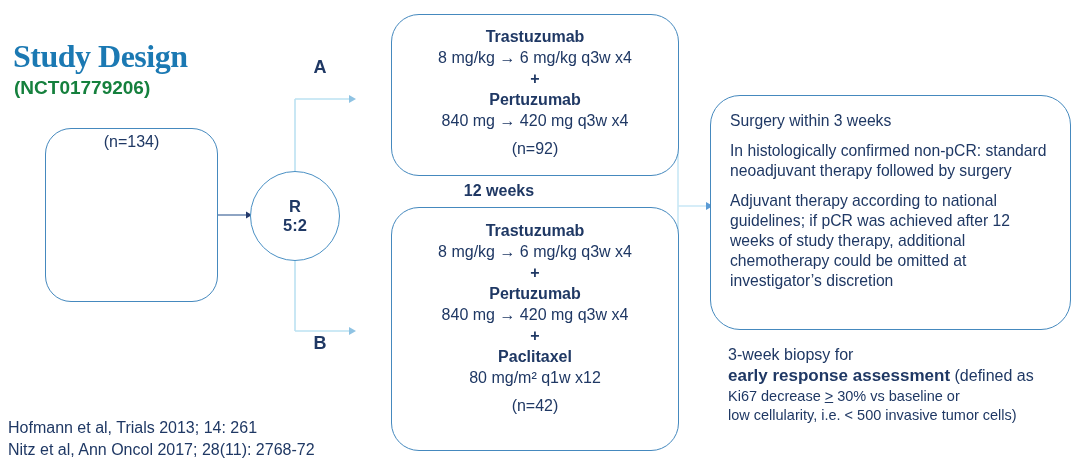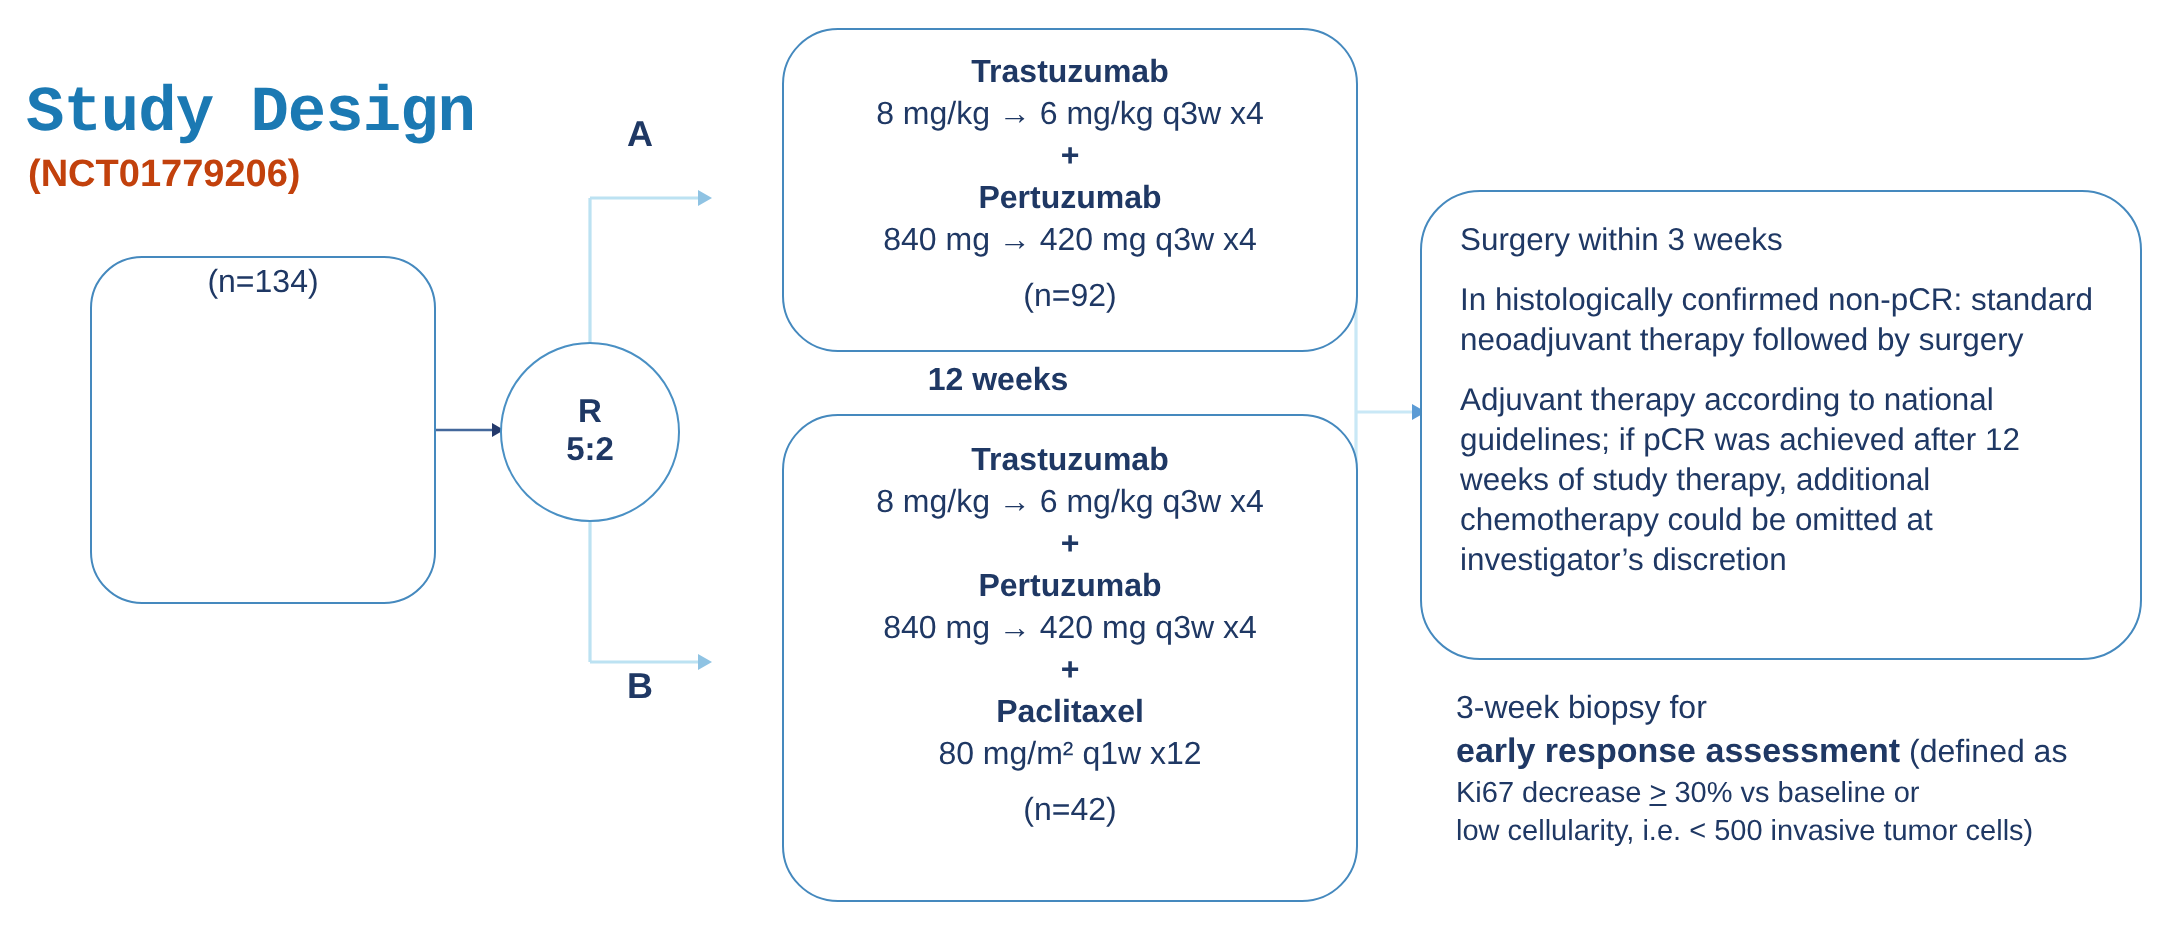--- a/index.html
+++ b/index.html
@@ -5,26 +5,26 @@
   * { margin:0; padding:0; box-sizing:border-box; }
   body { background:#ffffff; font-family:"Liberation Sans", sans-serif; }
   .canvas {
     position:relative; width:1080px; height:467px; background:#ffffff;
     color:#1F3864; overflow:hidden;
   }
   svg.connectors { position:absolute; inset:0; z-index:0; }
 
   .title {
     position:absolute; left:13px; top:38px;
-    font-family:Liberation Mono, monospace; font-weight:bold;
+    font-family:Liberation Serif, serif; font-weight:bold;
     font-size:32px; color:#1B79B3; letter-spacing:-0.5px; z-index:1;
   }
   .subtitle {
     position:absolute; left:14px; top:77px;
-    font-size:19px; font-weight:bold; color:#c2410c; z-index:1;
+    font-size:19px; font-weight:bold; color:#15803d; z-index:1;
   }
 
   .box {
     position:absolute; background:#ffffff; border:1.6px solid #4589BE;
     z-index:1;
   }
 
   
   .pop-box { left:45px; top:128px; width:173px; height:174px; border-radius:26px; }
   .pop-box ul { list-style:none; padding:13px 6px 0 26px; }
@@ -143,14 +143,18 @@
     <p>Adjuvant therapy according to national guidelines; if pCR was achieved after 12 weeks of study therapy, additional chemotherapy could be omitted at investigator’s discretion</p>
   </div>
 
   <div class="biopsy">
     <div class="b1">3-week biopsy for</div>
     <div class="b2"><span class="bold">early response assessment</span><span> (defined as</span></div>
     <div class="b3"><span>Ki67 decrease </span><span class="underline">&gt;</span><span> 30% vs baseline or</span></div>
     <div class="b4">low cellularity, i.e. &lt; 500 invasive tumor cells)</div>
   </div>
 
+  <div class="refs">
+    <div>Hofmann et al, Trials 2013; 14: 261</div>
+    <div>Nitz et al, Ann Oncol 2017; 28(11): 2768-72</div>
+  </div>
 
 </div>
 
 </body></html>

